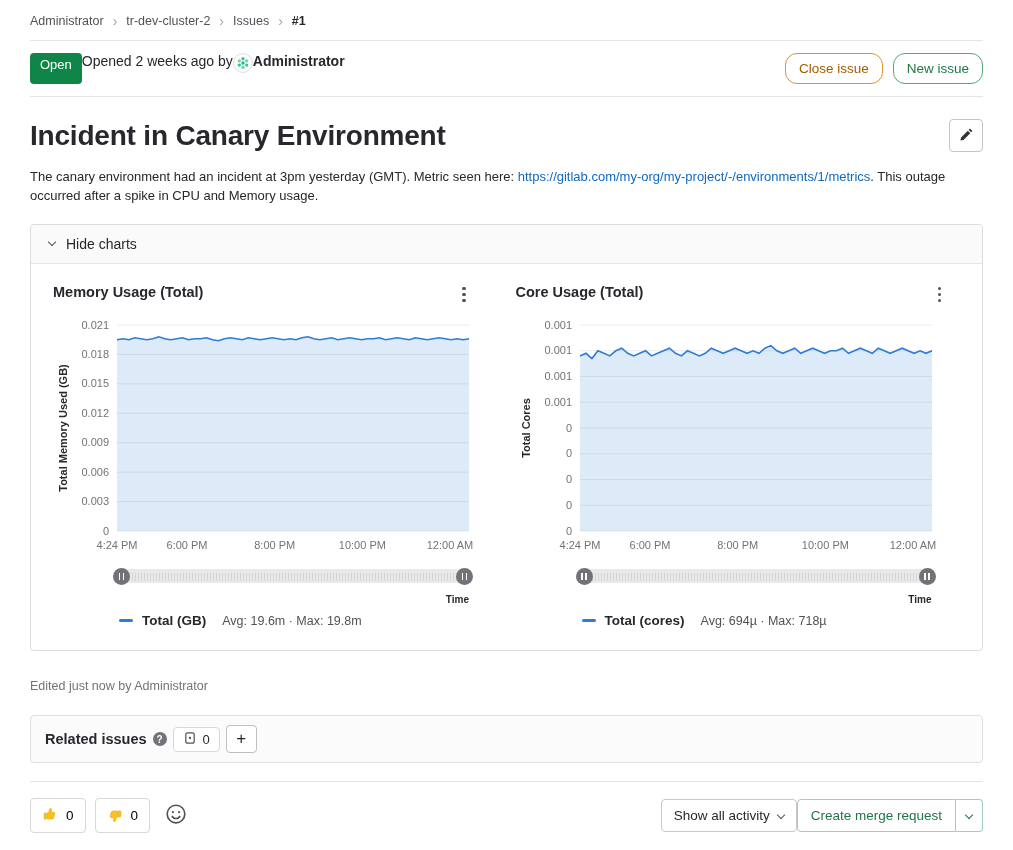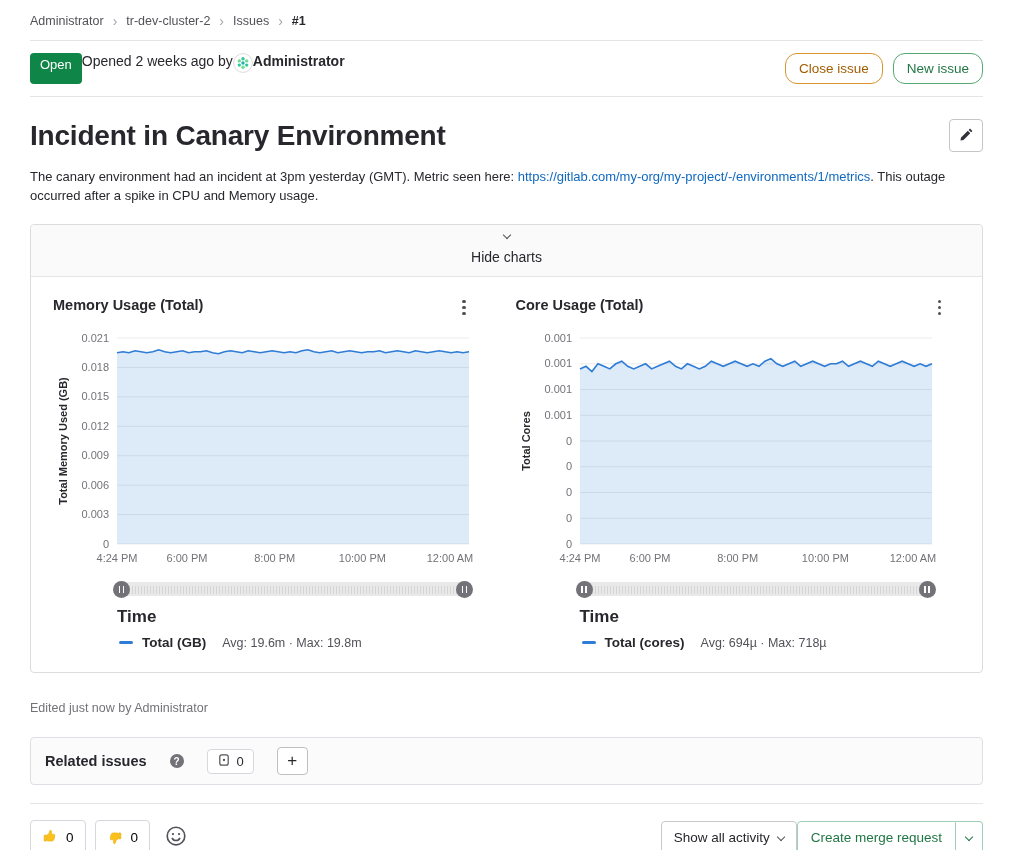--- a/index.html
+++ b/index.html
@@ -35,21 +35,21 @@
   .title-row { display: flex; justify-content: space-between; align-items: center; margin-top: 22px; }
   h1.issue-title { font-size: 28px; font-weight: 700; color: #28272d; letter-spacing: -0.2px; }
   .edit-btn { width: 34px; height: 33px; border: 1px solid #c5c4c9; border-radius: 4px;
     background: #fff; display: flex; align-items: center; justify-content: center; }
   .desc { margin-top: 16px; font-size: 13px; line-height: 1.45; }
 
   
   .charts-card { margin-top: 18px; border: 1px solid #dcdbe0; border-radius: 4px; }
   .charts-head { display: flex; align-items: center; gap: 11px; background: #fafafa;
     border-bottom: 1px solid #e6e4e9; padding: 11px 18px; font-size: 14px; font-weight: 500;
-    border-radius: 4px 4px 0 0; cursor: pointer; flex-direction: column; }
+    border-radius: 4px 4px 0 0; cursor: pointer; }
   .chev { display: inline-block; width: 6px; height: 6px;
     border-right: 1.6px solid #535158; border-bottom: 1.6px solid #535158;
     transform: rotate(45deg); margin-top: -4px; }
   .charts-body { display: flex; padding: 20px 0 22px; }
   .chart-col { width: 50%; padding-left: 22px; }
   .chart-col.second { padding-left: 9px; }
   .chart-head { display: flex; justify-content: space-between; align-items: flex-start;
     padding-right: 38px; margin-bottom: 14px; }
   .chart-title { font-size: 14.5px; font-weight: 700; }
   .kebab { display: flex; flex-direction: column; gap: 2.5px; padding: 3px; cursor: pointer; }
@@ -62,32 +62,32 @@
     border-radius: 7px; overflow: hidden; cursor: pointer; }
   .wave { position: absolute; bottom: 2px; left: 12px; right: 12px; height: 8px;
     background: repeating-linear-gradient(90deg, #d0d0d0 0 1px, transparent 1px 3px);
     opacity: .8; }
   .handle { position: absolute; top: 0.5px; width: 17px; height: 17px; border-radius: 50%;
     background: #737278; display: flex; align-items: center; justify-content: center; gap: 2.5px;
     cursor: ew-resize; }
   .handle.left { left: -4px; } .handle.right { right: -4px; }
   .handle i { width: 1.5px; height: 7px; background: #fff; }
 
-  .time-label { margin: 9px 0 0 64px; width: 352px; text-align: left;
-    font-size: 17px; font-weight: 700; }
+  .time-label { margin: 9px 0 0 64px; width: 352px; text-align: right;
+    font-size: 10px; font-weight: 700; }
   .legend { display: flex; align-items: center; margin: 8px 0 0 66px; gap: 9px; }
   .legend .swatch { width: 14px; height: 3.5px; border-radius: 2px; background: #2e7cd6; }
   .legend .name { font-weight: 700; font-size: 13.5px; }
   .legend .stats { color: #535158; font-size: 12.5px; margin-left: 7px; }
 
   .edited { margin-top: 28px; font-size: 12.5px; color: #737278; }
 
   
   .related-card { margin-top: 22px; border: 1px solid #e0dee4; border-radius: 4px; background: #fbfbfc; }
-  .related-head { display: flex; align-items: center; gap: 23px; padding: 9px 14px; font-size: 14.5px; }
+  .related-head { display: flex; align-items: center; gap: 6px; padding: 9px 14px; font-size: 14.5px; }
   .related-title { font-weight: 700; }
   .help-circle { width: 14px; height: 14px; border-radius: 50%; background: #737278; color: #fff;
     font-size: 10px; font-weight: 700; display: inline-flex; align-items: center; justify-content: center;
     cursor: pointer; }
   .count-badge { display: inline-flex; align-items: center; gap: 6px; border: 1px solid #d8d7dd;
     background: #fff; border-radius: 4px; padding: 3px 9px; font-size: 13px; }
   .plus-btn { width: 31px; height: 28px; border: 1px solid #bfbec3; background: #fff; border-radius: 4px;
     font-size: 17px; color: #28272d; display: flex; align-items: center; justify-content: center; }
 
   

